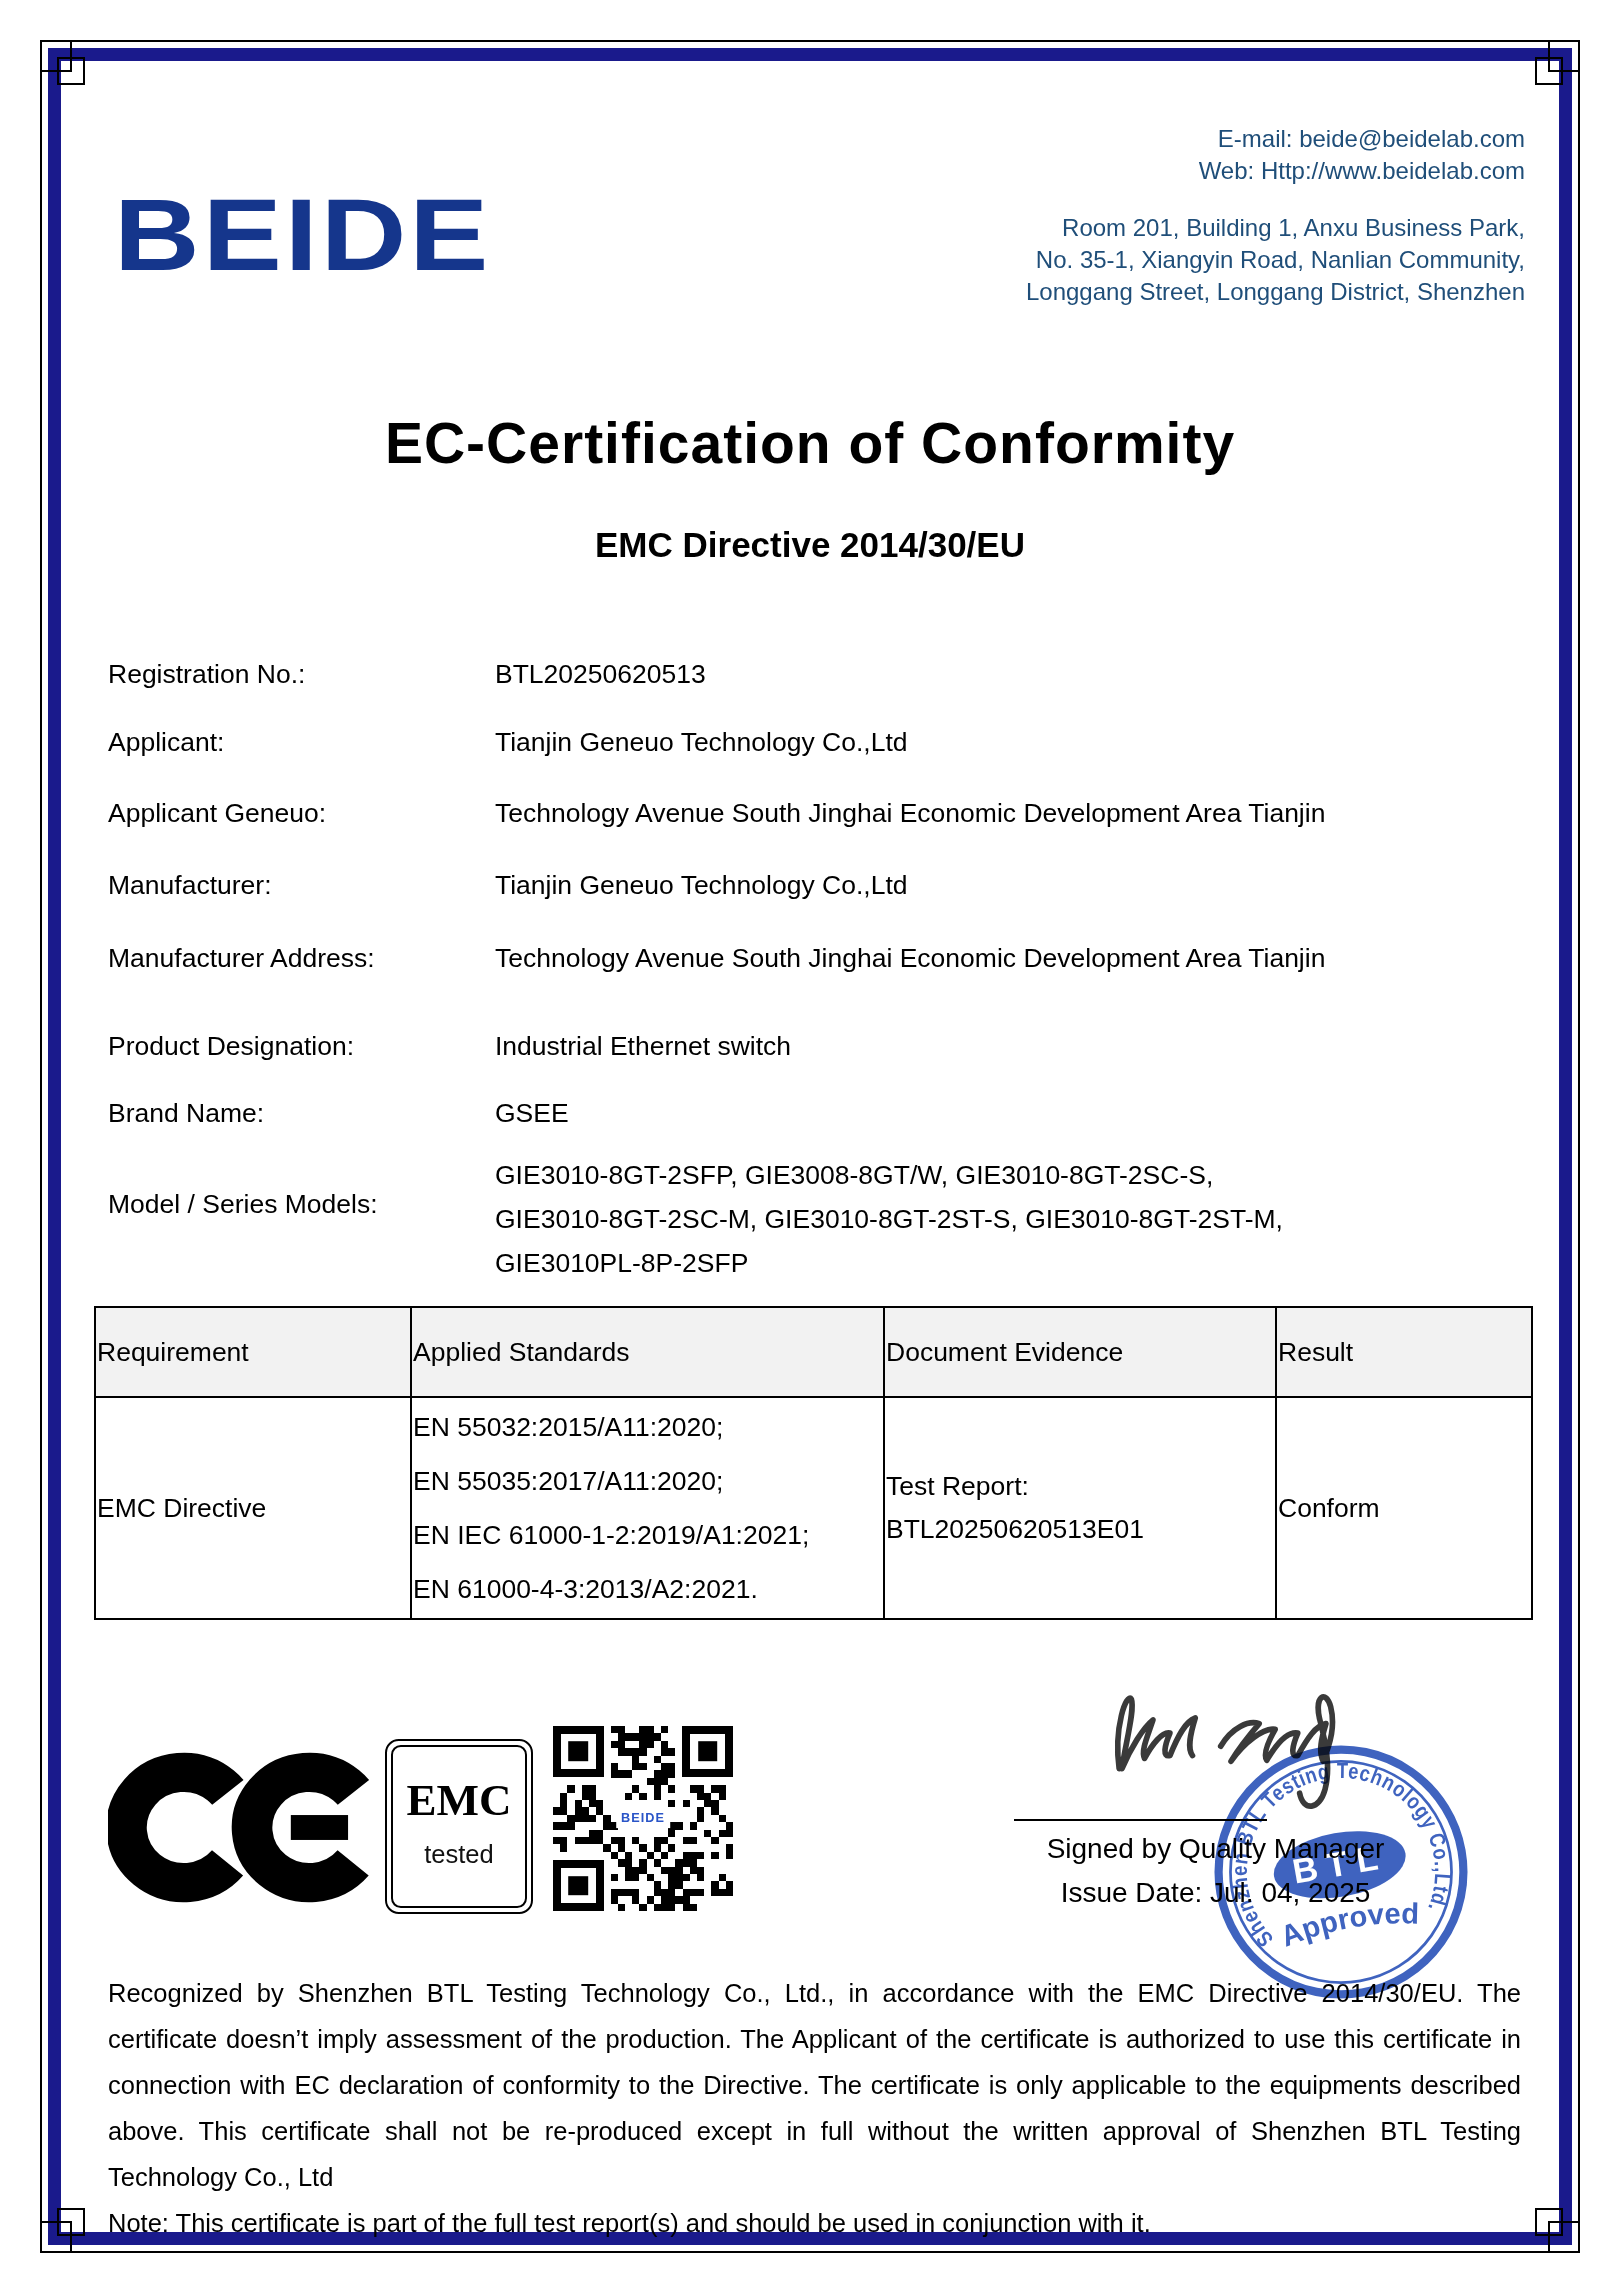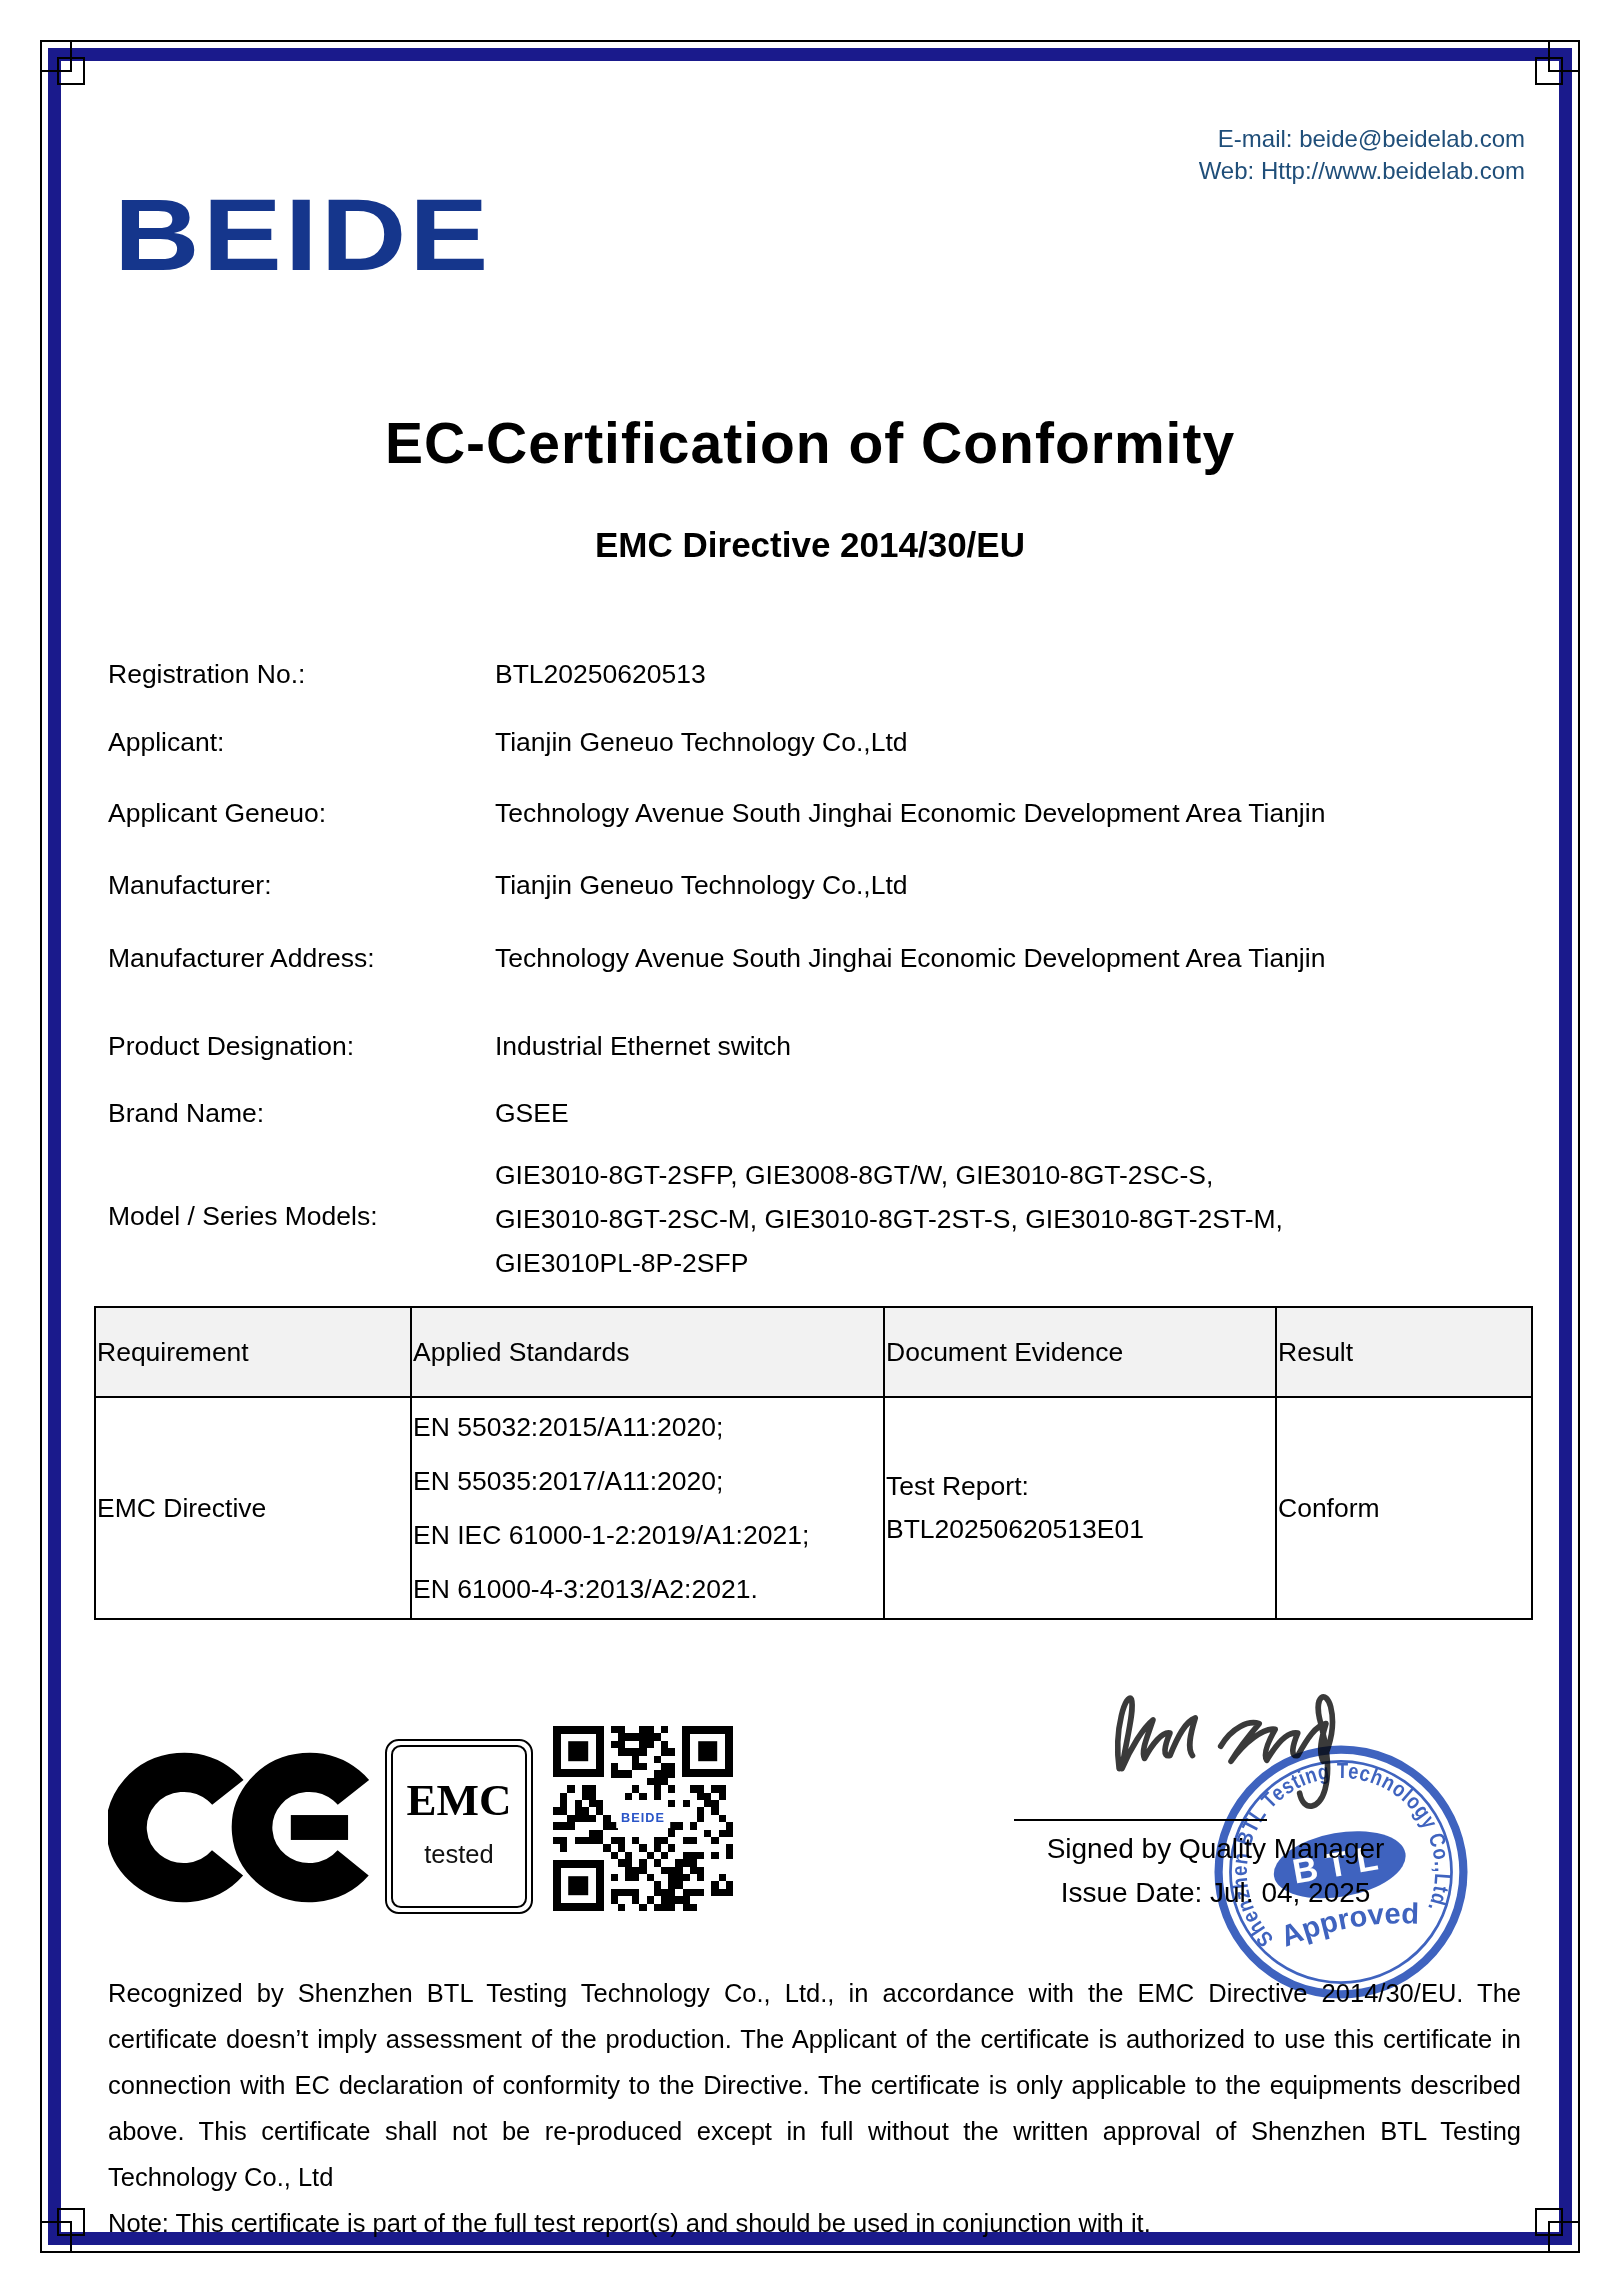--- a/index.html
+++ b/index.html
@@ -74,20 +74,25 @@
   <div class="corner-sq sqA bl"></div>
   <div class="corner-sq sqB bl"></div>
   <div class="corner-sq sqA br"></div>
   <div class="corner-sq sqB br"></div>
 
   <div class="logo">BEIDE</div>
   <div class="contact">
     <div>E-mail: beide@beidelab.com</div>
     <div>Web: Http://www.beidelab.com</div>
   </div>
+  <div class="contact-addr">
+    <div>Room 201, Building 1, Anxu Business Park,</div>
+    <div>No. 35-1, Xiangyin Road, Nanlian Community,</div>
+    <div>Longgang Street, Longgang District, Shenzhen</div>
+  </div>
 
   <div class="title">EC-Certification of Conformity</div>
   <div class="subtitle">EMC Directive 2014/30/EU</div>
 
   <div class="frow" style="top:659px">
     <span class="flabel">Registration No.:</span>
     <span class="fvalue">BTL20250620513</span>
   </div>
   <div class="frow" style="top:727px">
     <span class="flabel">Applicant:</span>
@@ -107,21 +112,21 @@
   </div>
   <div class="frow" style="top:1031px">
     <span class="flabel">Product Designation:</span>
     <span class="fvalue">Industrial Ethernet switch</span>
   </div>
   <div class="frow" style="top:1098px">
     <span class="flabel">Brand Name:</span>
     <span class="fvalue">GSEE</span>
   </div>
   <div class="frow" style="top:1153px">
-    <span class="flabel" style="top:48px">Model / Series Models:</span>
+    <span class="flabel" style="top:36px">Model / Series Models:</span>
     <span class="fvalue models-lines">
       <div>GIE3010-8GT-2SFP, GIE3008-8GT/W, GIE3010-8GT-2SC-S,</div>
       <div>GIE3010-8GT-2SC-M, GIE3010-8GT-2ST-S, GIE3010-8GT-2ST-M,</div>
       <div>GIE3010PL-8P-2SFP</div>
     </span>
   </div>
 
   <table class="stable">
     <colgroup>
         <col style="width:316px">

